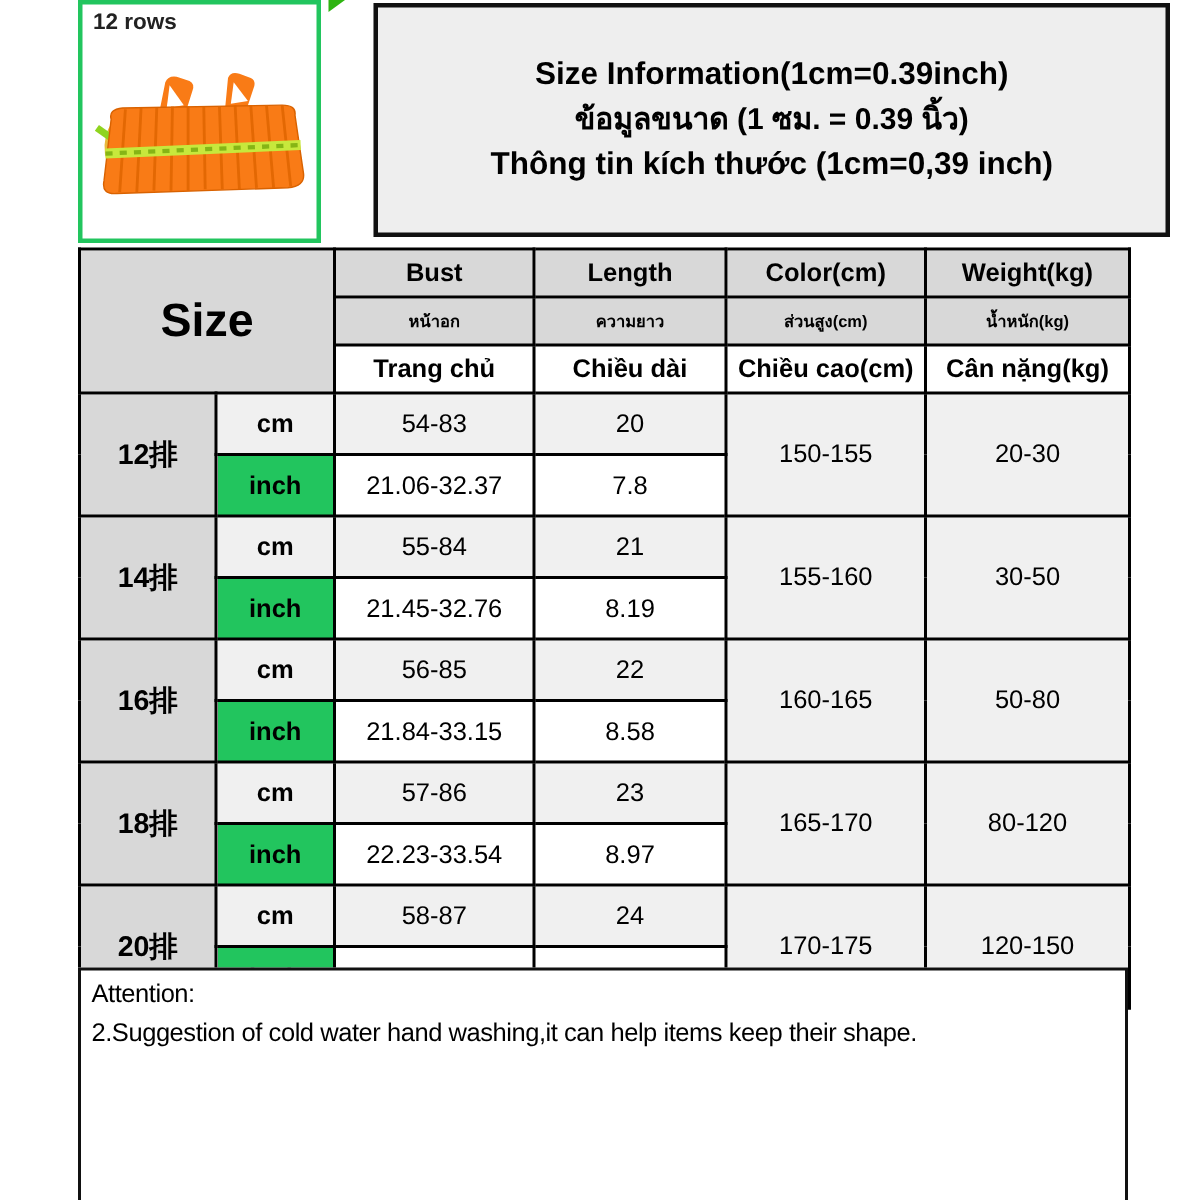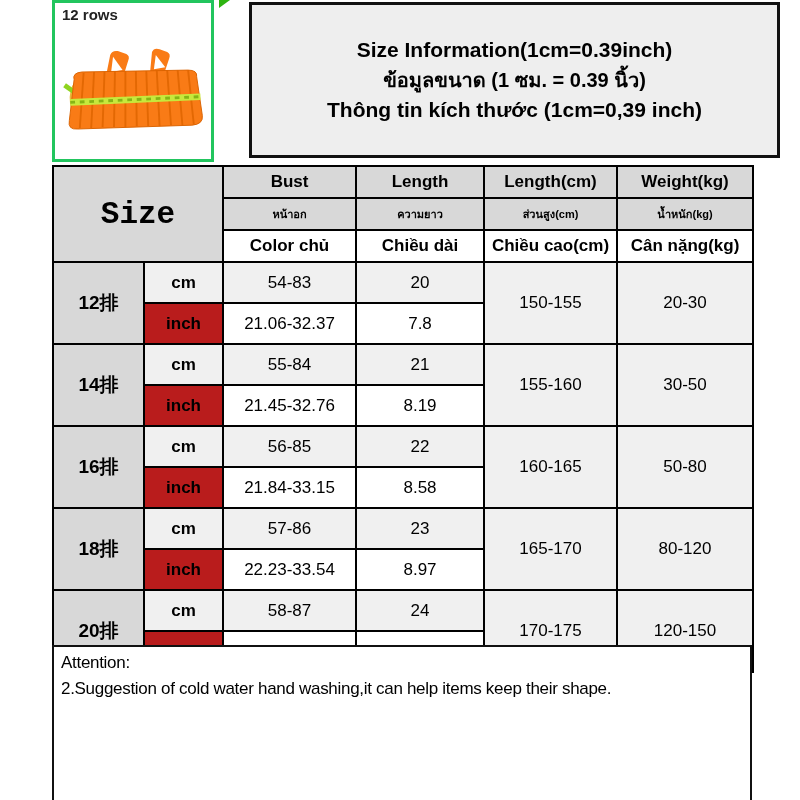--- a/index.html
+++ b/index.html
@@ -36,23 +36,23 @@
   }
   .size-table td{
     border:2px solid #000;text-align:center;vertical-align:middle;
     padding:0;overflow:hidden;
   }
   .hr td{height:30px;margin-top:24px;}
   .dr td{height:39px;}
   .hdr{background:#d8d8d8;font-weight:bold;font-size:17px;}
   .hdr-th{background:#d8d8d8;font-weight:bold;font-size:11px;}
   .hdr-w{background:#ffffff;font-weight:bold;font-size:17px;}
-  .size-cell{background:#d8d8d8;font-weight:bold;font-size:31px;font-family:Liberation Mono, monospace;}
+  .size-cell{background:#d8d8d8;font-weight:bold;font-size:31px;}
   .size-label{background:#d8d8d8;font-weight:bold;font-size:19px;margin-left:43px;}
-  .unit{font-weight:bold;font-size:17px;background:#b91c1c;}
+  .unit{font-weight:bold;font-size:17px;background:#22c55e;}
   .val{font-size:17px;background:#fff;}
   .shade{background:#f0f0f0;}
   
   .attention-box{
     position:absolute;left:52px;top:645px;width:700px;height:170px;
     border:2px solid #111;box-sizing:border-box;background:#fff;
     padding:3px 7px;font-size:17px;line-height:26px;letter-spacing:-0.3px;
   }
 </style>
 </head>
@@ -109,31 +109,31 @@
         <col style="width:133px">
       <col style="width:128px">
         <col style="width:133px">
         <col style="width:136px">
     </colgroup>
     <tbody>
       <tr class="hr">
         <td class="size-cell" colspan="2" rowspan="3">Size</td>
         <td class="hdr">Bust</td>
         <td class="hdr">Length</td>
-        <td class="hdr">Length(cm)</td>
+        <td class="hdr">Color(cm)</td>
         <td class="hdr">Weight(kg)</td>
       </tr>
       <tr class="hr">
         <td class="hdr-th">หน้าอก</td>
         <td class="hdr-th">ความยาว</td>
         <td class="hdr-th">ส่วนสูง(cm)</td>
         <td class="hdr-th">น้ำหนัก(kg)</td>
       </tr>
       <tr class="hr">
-        <td class="hdr-w">Color chủ</td>
+        <td class="hdr-w">Trang chủ</td>
         <td class="hdr-w">Chiều dài</td>
         <td class="hdr-w">Chiều cao(cm)</td>
         <td class="hdr-w">Cân nặng(kg)</td>
       </tr>
 
       <tr class="dr">
         <td class="size-label" rowspan="2">12排</td>
         <td class="unit shade">cm</td>
         <td class="val shade">54-83</td>
         <td class="val shade">20</td>

